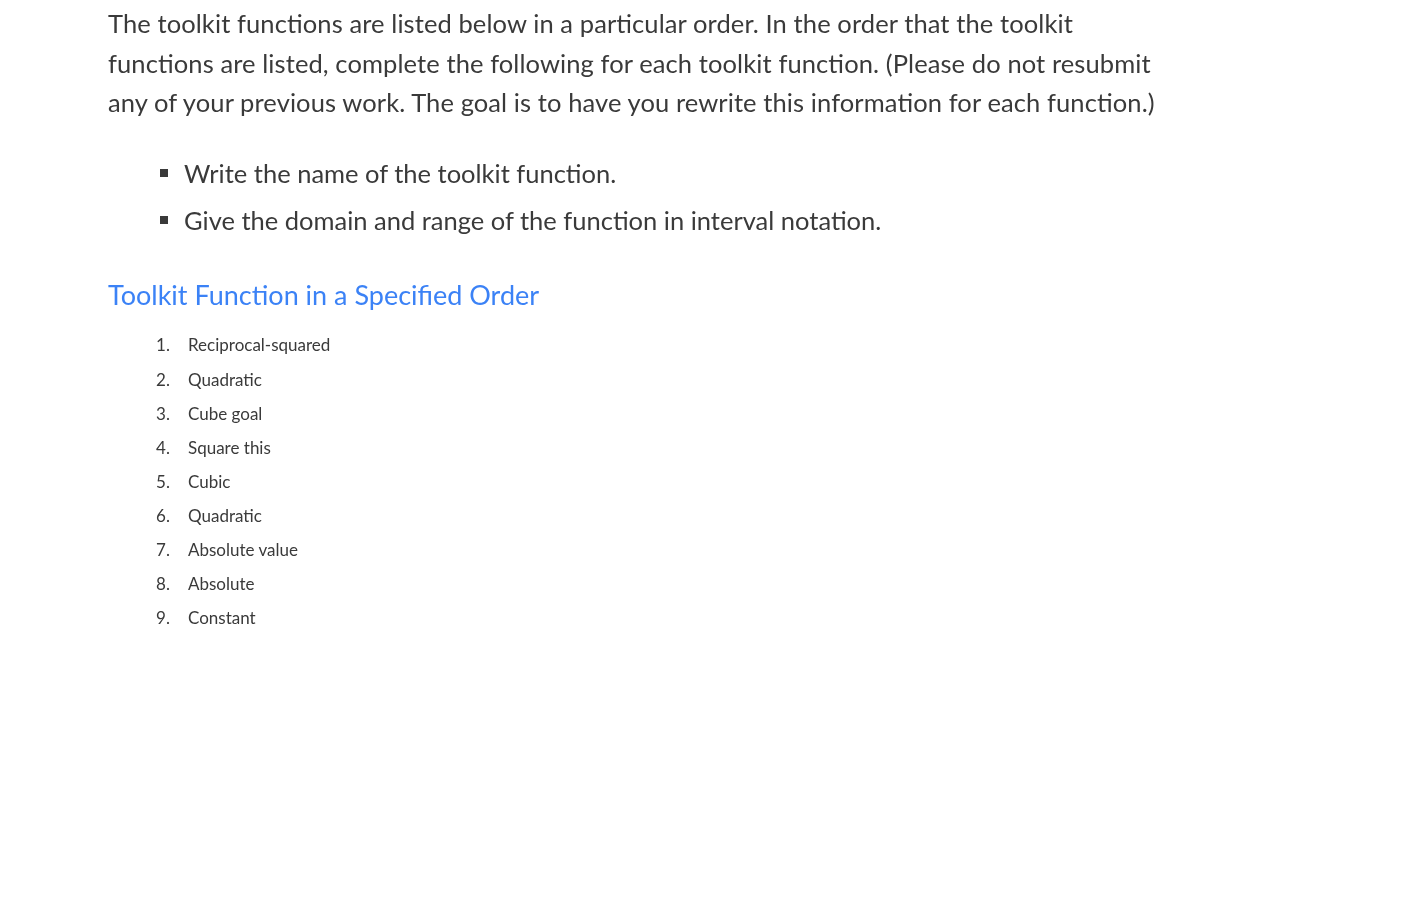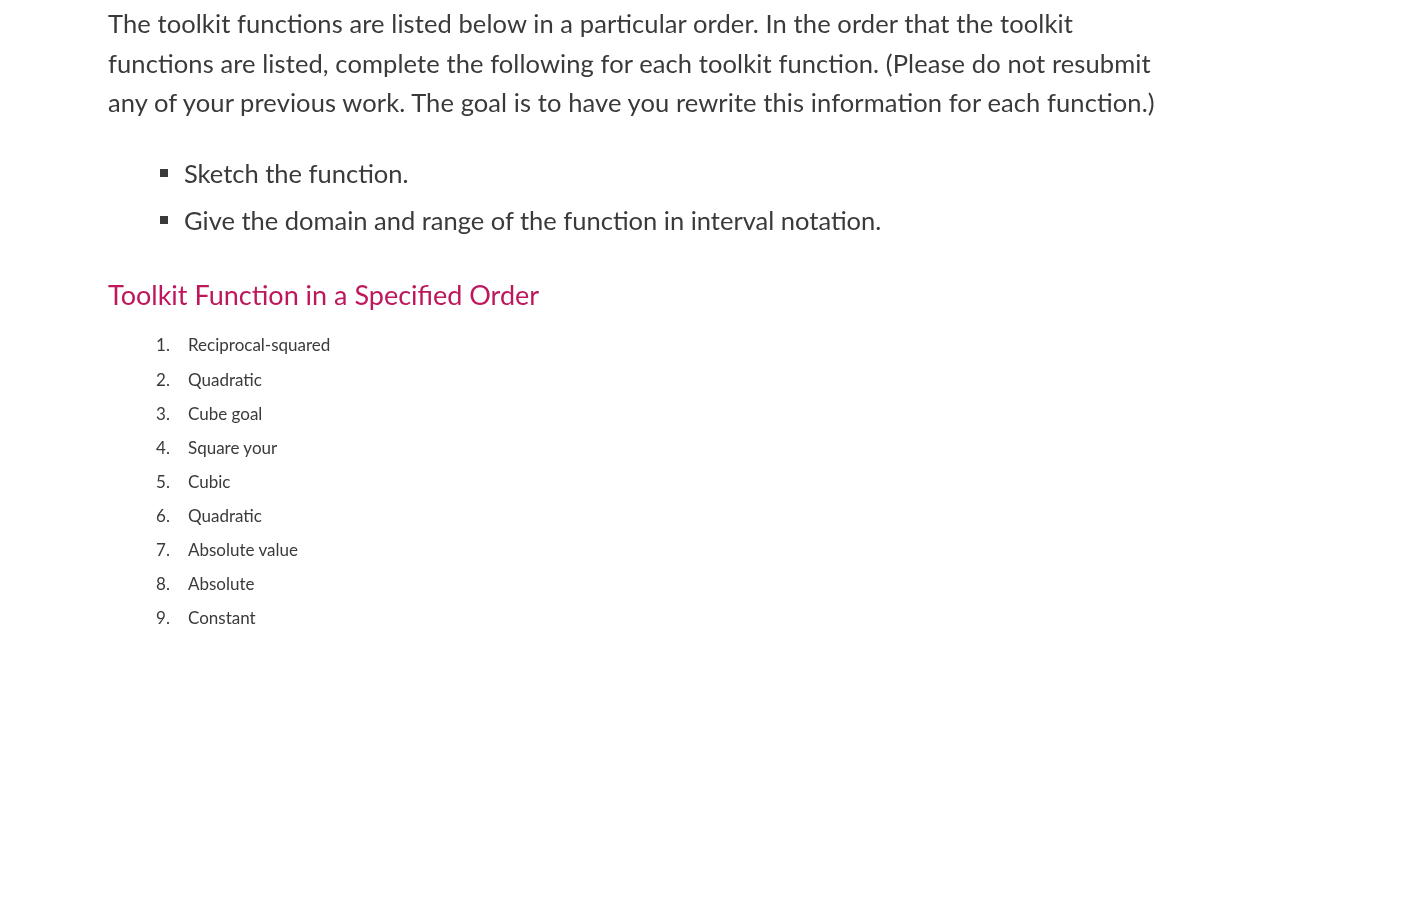--- a/index.html
+++ b/index.html
@@ -44,21 +44,21 @@
       content: "";
       position: absolute;
       left: 0;
       top: 14px;
       width: 8px;
       height: 8px;
       background: #3a3a3a;
     }
     .subheading {
       font-size: 27px;
-      color: #be185d;
+      color: #3b82f6;
       margin-bottom: 22px;
       font-weight: 400;
     }
     ol.ordered {
       list-style: none;
       counter-reset: item;
       padding-left: 48px;
     }
     ol.ordered li {
       counter-increment: item;
@@ -77,30 +77,30 @@
       color: #3a3a3a;
     }
   </style>
 </head>
 <body>
 
 <div class="content">
   <p class="intro">The toolkit functions are listed below in a particular order. In the order that the toolkit functions are listed, complete the following for each toolkit function. (Please do not resubmit any of your previous work. The goal is to have you rewrite this information for each function.)</p>
 
   <ul class="bullets">
-    <li>Sketch the function.</li>
+    <li>Write the name of the toolkit function.</li>
     <li>Give the domain and range of the function in interval notation.</li>
   </ul>
 
   <p class="subheading">Toolkit Function in a Specified Order</p>
 
   <ol class="ordered">
     <li>Reciprocal-squared</li>
     <li>Quadratic</li>
     <li>Cube goal</li>
-    <li>Square your</li>
+    <li>Square this</li>
     <li>Cubic</li>
     <li>Quadratic</li>
     <li>Absolute value</li>
     <li>Absolute</li>
     <li>Constant</li>
   </ol>
 </div>
 
 </body></html>

